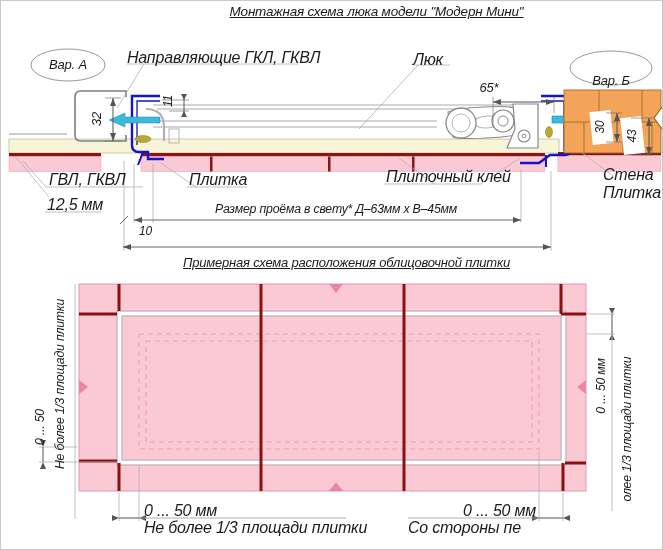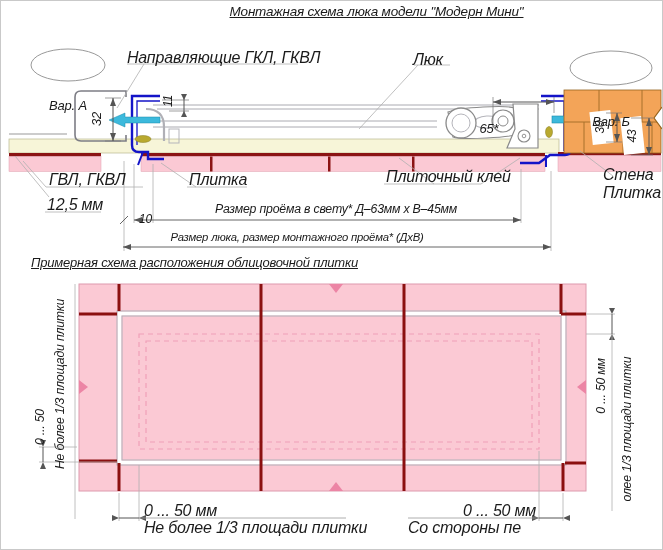--- a/index.html
+++ b/index.html
@@ -6,28 +6,28 @@
   #stage{
     position:relative;width:663px;height:550px;background:#fff;
     border:1px solid #c9c9c9;box-sizing:border-box;overflow:hidden;
     font-family:"Liberation Sans",sans-serif;
   }
   svg{position:absolute;left:0;}
   .lbl{
     position:absolute;font-style:italic;font-size:16px;color:#1b1b1b;
     white-space:nowrap;line-height:1.1;letter-spacing:-0.2px;
   }
-  .ctr{transform:translate(-50%,-50%);margin-top:41px;}
+  .ctr{transform:translate(-50%,-50%);}
   .rot{transform:translate(-50%,-50%) rotate(-90deg);}
   .title{
     left:90px;right:0;top:4px;text-align:center;font-size:13.5px;
     text-decoration:underline;
   }
   .subtitle{
-    left:30px;right:0;top:255px;font-size:13px;
+    left:30px;right:0;top:255px;text-align:center;font-size:13px;
     text-decoration:underline;
   }
   .f13{font-size:13px;} .f12{font-size:12px;} .f115{font-size:11.3px;} .f123{font-size:12.3px;}
   .wall{left:631px;top:165px;transform:translateX(-50%);text-align:left;}
 </style>
 </head>
 <body>
 
 <div id="stage">
 
@@ -190,23 +190,22 @@
 
   <div class="lbl" style="left:48px;top:170px">ГВЛ, ГКВЛ</div>
   <div class="lbl" style="left:188px;top:170px">Плитка</div>
   <div class="lbl" style="left:385px;top:167px">Плиточный клей</div>
   <div class="lbl wall">
     <div>Стена</div>
     <div>Плитка</div>
   </div>
 
   <div class="lbl" style="left:46px;top:195px">12,5 мм</div>
-  <div class="lbl f12" style="left:138px;top:212px">10</div>
+  <div class="lbl f12" style="left:138px;top:224px">10</div>
   <div class="lbl f123" style="left:335px;top:202px;transform:translateX(-50%)">Размер проёма в свету* Д–63мм х В–45мм</div>
-  <div class="lbl f115" style="left:296px;top:230px;transform:translateX(-50%)">Размер люка, размер монтажного проёма* (ДхВ)</div>
 
   <div class="lbl subtitle">Примерная схема расположения облицовочной плитки</div>
 
   <div class="lbl rot f123" style="left:60px;top:383px">Не более 1/3 площади плитки</div>
   <div class="lbl rot f123" style="left:40px;top:426px">0 ... 50</div>
   <div class="lbl rot f123" style="left:601px;top:385px">0 ... 50 мм</div>
   <div class="lbl rot f123" style="left:627px;top:428px">олее 1/3 площади плитки</div>
 
   <div class="lbl" style="left:143px;top:501px">0 ... 50 мм</div>
   <div class="lbl" style="left:143px;top:518px">Не более 1/3 площади плитки</div>

